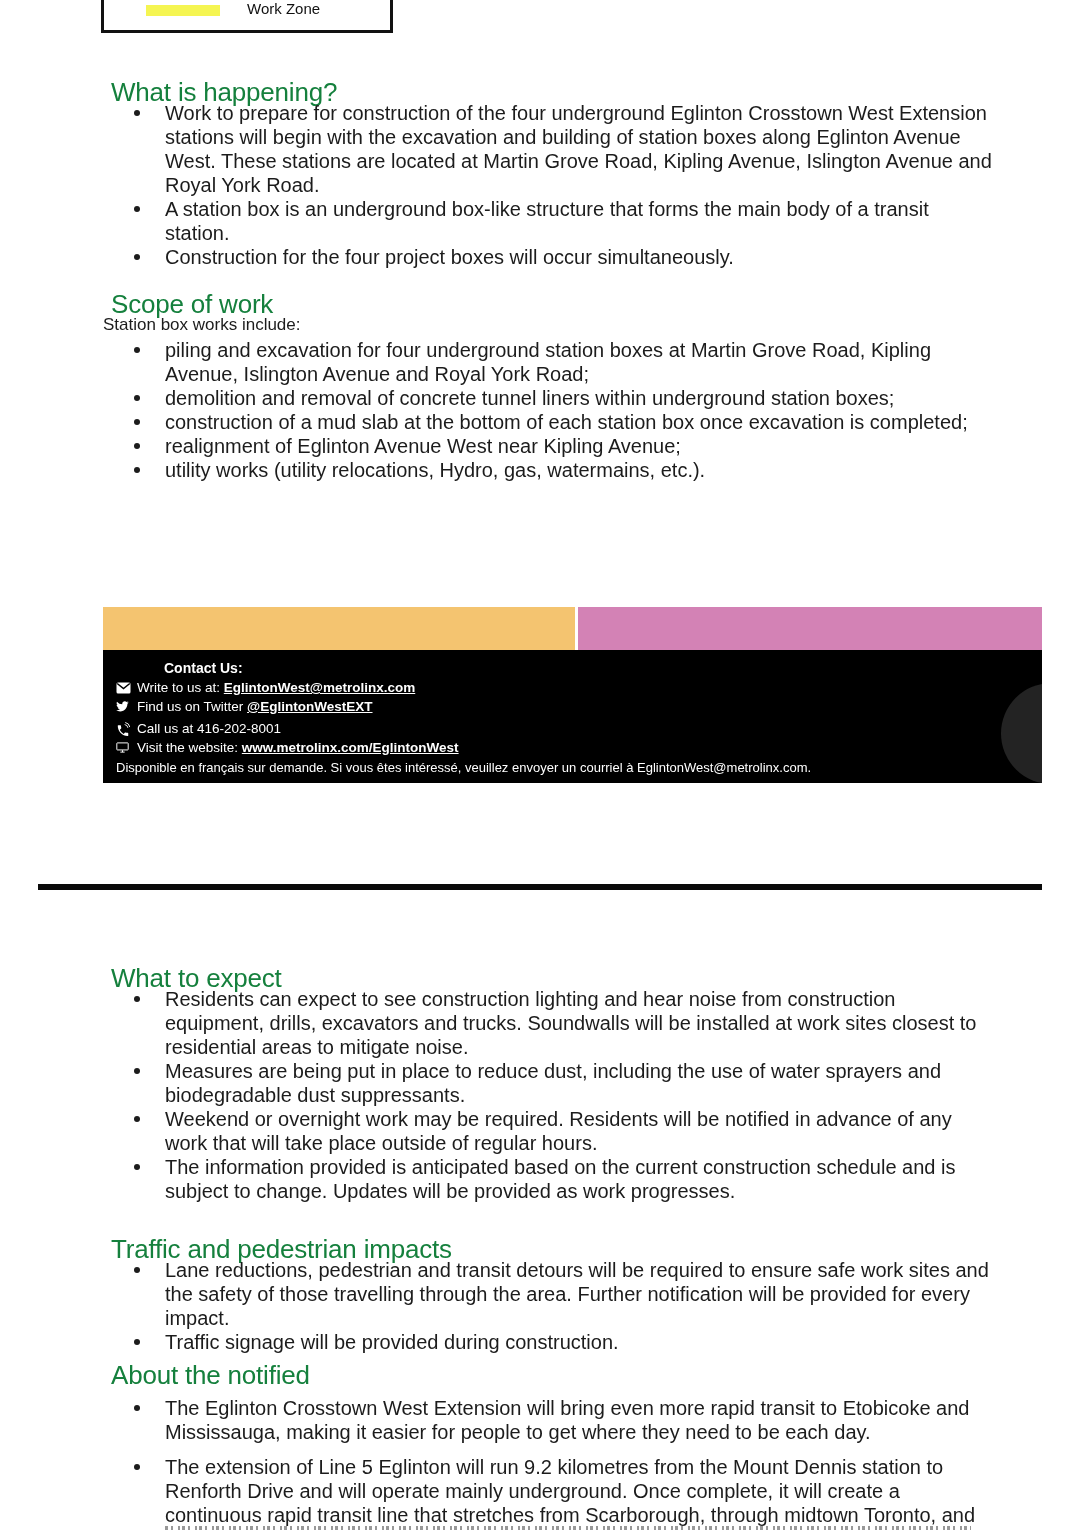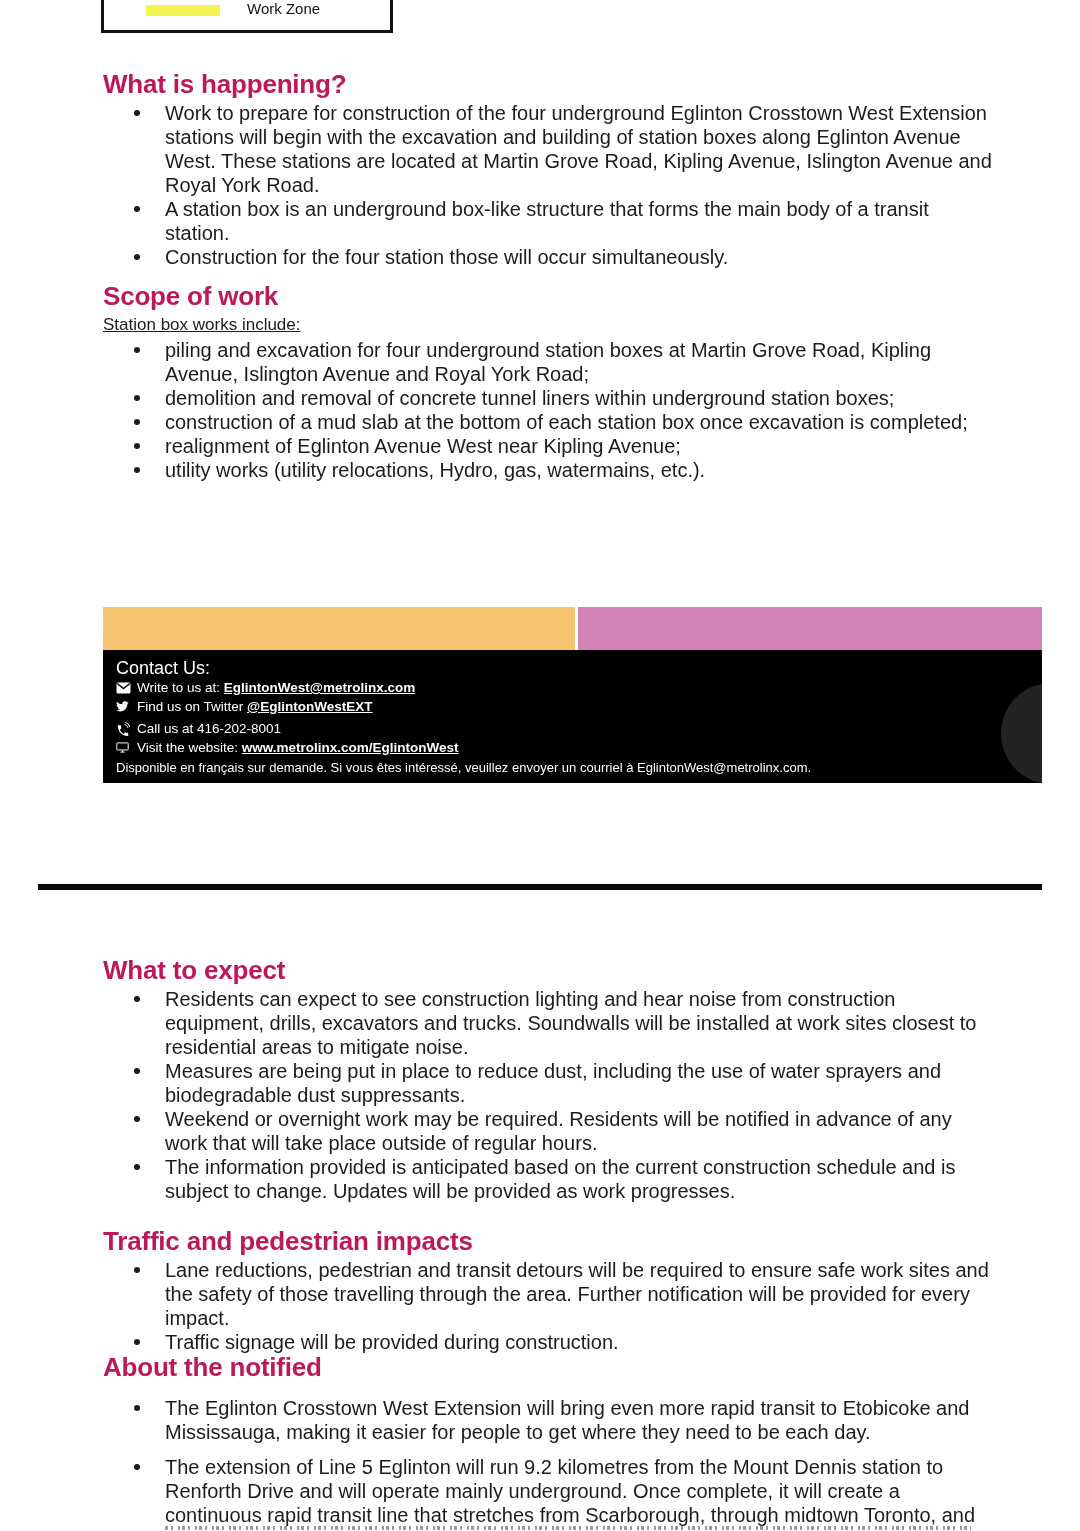--- a/index.html
+++ b/index.html
@@ -20,48 +20,48 @@
     position:absolute;left:42px;top:9px;width:74px;height:11px;
     background:#f5f552;
   }
   .legend-label{
     position:absolute;left:143px;top:3px;font-size:15px;color:#111;
     line-height:20px;
   }
 
   
   .hd{
-    left:65px;margin:0;font-size:26px;font-weight:bold;color:#be185d;
+    left:65px;margin:8px;font-size:26px;font-weight:normal;color:#15803d;
     line-height:30px;letter-spacing:-0.2px;white-space:nowrap;
   }
 
   
   .blist{
     left:65px;width:950px;margin:0;padding:0;list-style:none;
     font-size:20px;line-height:24px;color:#1c1c1c;
   }
   .blist li{position:relative;padding-left:62px;padding-right:60px;}
   .blist li::before{
     content:"";position:absolute;left:31px;top:9px;width:6px;height:6px;
     border-radius:50%;background:#1c1c1c;
   }
   .blist.spaced li + li{margin-top:11px;}
 
-  .intro{left:65px;font-size:17px;line-height:24px;margin:0;text-decoration:underline;}
+  .intro{left:65px;font-size:17px;line-height:24px;margin:0;}
 
   
   .bar-orange{left:65px;top:607px;width:472px;height:43px;background:#f4c470;}
   .bar-pink{left:540px;top:607px;width:473px;height:43px;background:#d382b5;}
 
   
   .contact{
     left:65px;top:650px;width:948px;height:133px;background:#000;
     box-sizing:border-box;padding:9px 14px 0 13px;color:#fff;
   }
-  .contact-title{font-size:18px;font-weight:normal;line-height:19px;}
+  .contact-title{font-size:14px;font-weight:bold;line-height:19px;margin-left:48px;}
   .c-row{display:flex;align-items:center;font-size:13.5px;line-height:19px;}
   .c-row .ic{width:15px;height:13px;margin-right:6px;flex:0 0 auto;display:inline-flex;align-items:center;}
   .c-row.phone-row{margin-top:3px;}
   .c-link{color:#fff;font-weight:bold;text-decoration:underline;cursor:pointer;}
   .c-french{font-size:13px;line-height:18px;margin-top:2px;}
 
   
   .page-pill{
     left:963px;top:683px;width:117px;height:101px;background:#232323;
     border-radius:54px 0 0 54px;display:flex;align-items:center;justify-content:center;
@@ -86,21 +86,21 @@
 
   <div class="abs legend-box">
     <span class="legend-swatch"></span>
     <span class="legend-label">Work Zone</span>
   </div>
 
   <h2 class="abs hd" style="top:69px">What is happening?</h2>
   <ul class="abs blist" style="top:101px">
     <li>Work to prepare for construction of the four underground Eglinton Crosstown West Extension stations will begin with the excavation and building of station boxes along Eglinton Avenue West. These stations are located at Martin Grove Road, Kipling Avenue, Islington Avenue and Royal York Road.</li>
     <li>A station box is an underground box-like structure that forms the main body of a transit station.</li>
-    <li>Construction for the four station those will occur simultaneously.</li>
+    <li>Construction for the four project boxes will occur simultaneously.</li>
   </ul>
 
   <h2 class="abs hd" style="top:281px">Scope of work</h2>
   <p class="abs intro" style="top:313px">Station box works include:</p>
   <ul class="abs blist" style="top:338px">
     <li>piling and excavation for four underground station boxes at Martin Grove Road, Kipling Avenue, Islington Avenue and Royal York Road;</li>
     <li>demolition and removal of concrete tunnel liners within underground station boxes;</li>
     <li>construction of a mud slab at the bottom of each station box once excavation is completed;</li>
     <li>realignment of Eglinton Avenue West near Kipling Avenue;</li>
     <li>utility works (utility relocations, Hydro, gas, watermains, etc.).</li>

